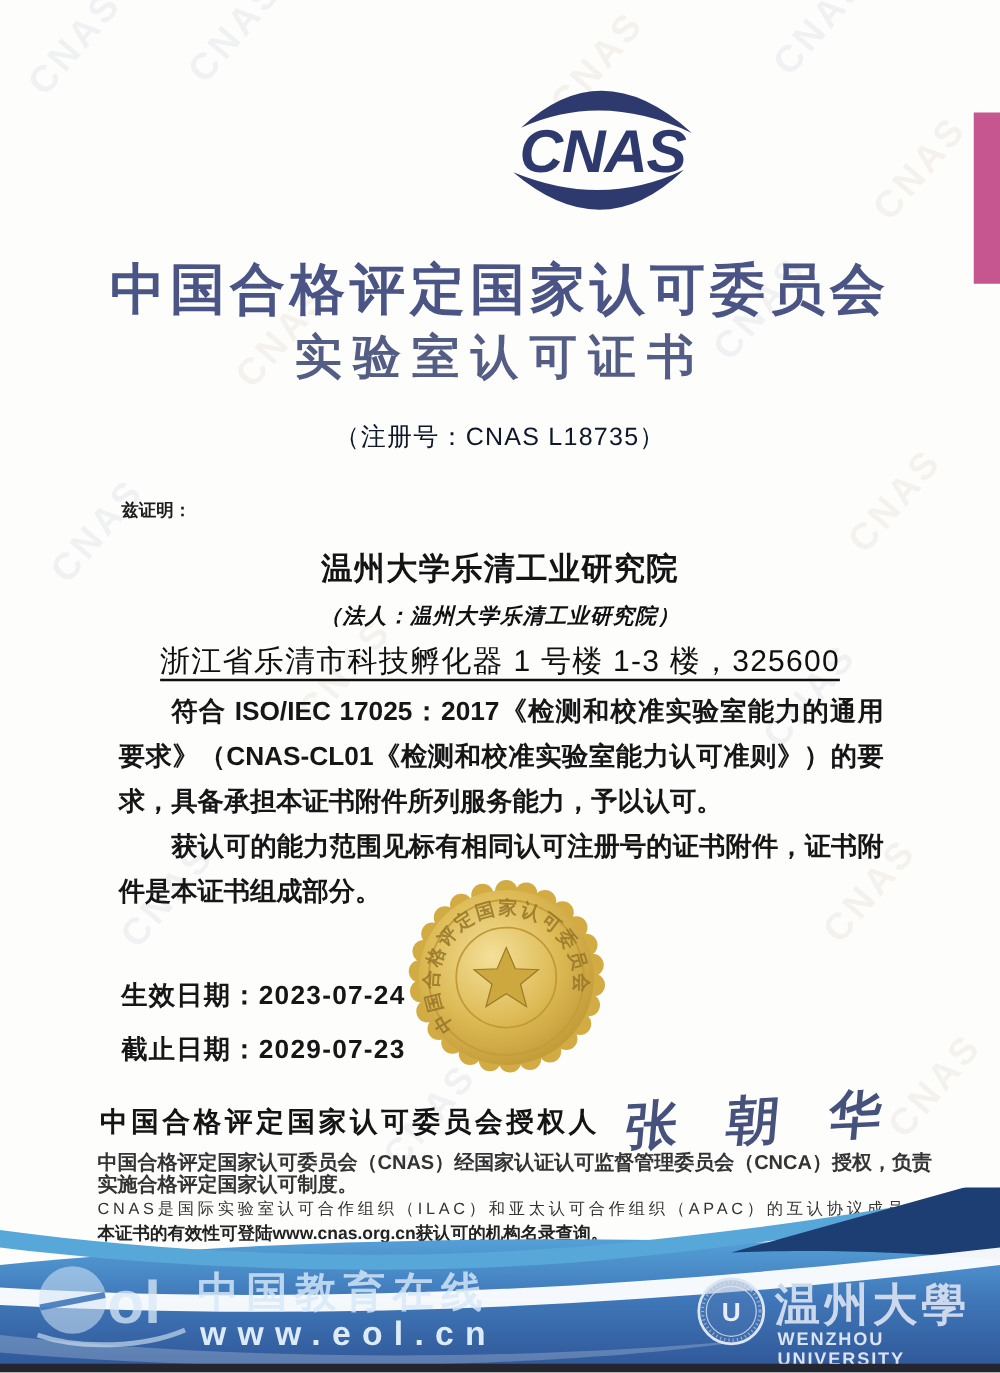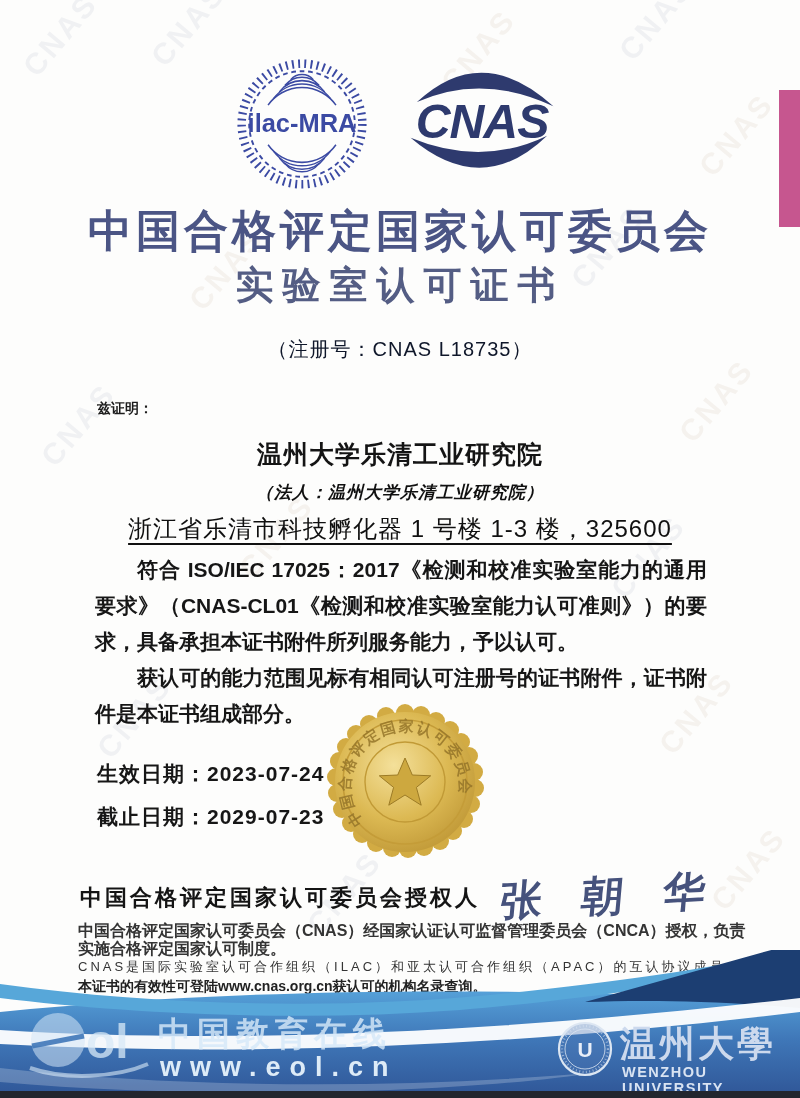--- a/index.html
+++ b/index.html
@@ -21,21 +21,21 @@
   .org{position:absolute;top:438px;left:0;width:100%;text-align:center;
          font-size:25px;font-weight:bold;color:#141414;letter-spacing:1px;}
   .legal{position:absolute;top:481px;left:0;width:100%;text-align:center;
          font-size:17px;font-weight:bold;font-style:italic;color:#101010;letter-spacing:1px;}
   .address{position:absolute;top:513px;left:0;width:100%;text-align:center;
          font-size:24px;font-weight:normal;color:#101010;letter-spacing:1px;
          text-decoration:underline;text-underline-offset:6px;text-decoration-thickness:2px;}
   .paras{position:absolute;top:552px;left:95px;width:612px;font-size:21px;line-height:36px;
          color:#161616;font-weight:600;text-align:justify;}
   .paras p{margin:0;text-indent:2em;}
-  .dates{position:absolute;top:760px;left:97px;font-size:21px;font-weight:600;color:#161616;}
+  .dates{position:absolute;top:782px;left:97px;font-size:21px;font-weight:600;color:#161616;}
   .dates .row{margin-bottom:15px;letter-spacing:1px;}
   .seal{position:absolute;left:320px;top:702px;}
   .auth-row{position:absolute;top:872px;left:80px;white-space:nowrap;}
   .auth-label{font-size:22px;font-weight:bold;color:#141414;letter-spacing:3px;vertical-align:top;line-height:52px;text-align:center;}
   .signature{display:inline-block;margin-left:16px;font-size:42px;font-weight:600;color:#46527c;
          letter-spacing:14px;transform:rotate(-3deg) skewX(-8deg);line-height:48px;}
   .fineprint{position:absolute;top:922px;left:78px;width:672px;color:#343434;}
   .fineprint .l1{font-size:16px;line-height:18px;font-weight:bold;}
   .fineprint .l2{font-size:13px;line-height:18px;letter-spacing:3px;}
   .fineprint .l3{font-size:14px;line-height:20px;font-weight:bold;color:#222;}
@@ -68,40 +68,20 @@
   <span class="wm warm" style="left:668px;top:384px;">CNAS</span>
   <span class="wm warm" style="left:228px;top:520px;">CNAS</span>
   <span class="wm" style="left:600px;top:540px;">CNAS</span>
   <span class="wm" style="left:86px;top:700px;">CNAS</span>
   <span class="wm warm" style="left:648px;top:696px;">CNAS</span>
   <span class="wm" style="left:296px;top:876px;">CNAS</span>
   <span class="wm warm" style="left:700px;top:852px;">CNAS</span>
 
   <div class="pink-stripe"></div>
 
-  <div class="ilac-logo">
-    <svg width="132" height="136" viewBox="0 0 140 144">
-      <g fill="none" stroke="#3b4aa3">
-        <circle cx="70" cy="72" r="64" stroke-width="9" stroke-dasharray="2 4.6"></circle>
-        <circle cx="70" cy="72" r="56" stroke-width="2" stroke-dasharray="5 4"></circle>
-        <g stroke-width="1.6">
-          <path d="M34,52 A44,44 0 0 1 106,52"></path>
-          <path d="M40,45 A37,37 0 0 1 100,45"></path>
-          <path d="M46,38 A30,30 0 0 1 94,38"></path>
-          <path d="M52,31 A23,23 0 0 1 88,31"></path>
-          <path d="M58,25 A16,16 0 0 1 82,25"></path>
-          <path d="M34,94 A44,44 0 0 0 106,94"></path>
-          <path d="M40,101 A37,37 0 0 0 100,101"></path>
-          <path d="M46,108 A30,30 0 0 0 94,108"></path>
-          <path d="M52,114 A23,23 0 0 0 88,114"></path>
-        </g>
-      </g>
-      <text x="70" y="81" text-anchor="middle" font-size="27" font-weight="bold" fill="#3b4aa3">ilac-MRA</text>
-    </svg>
-  </div>
 
   <div class="cnas-logo">
     <svg width="168" height="126" viewBox="0 0 160 120">
       <path d="M18,42 Q80,-16 148,46 Q80,14 18,42 Z" fill="#2e3a6e"></path>
       <path d="M12,76 Q80,134 142,74 Q80,104 12,76 Z" fill="#2e3a6e"></path>
       <text x="80" y="76" text-anchor="middle" font-size="46" font-weight="bold" font-style="italic" letter-spacing="-1" fill="#2e3a6e">CNAS</text>
     </svg>
   </div>
 
   <div class="title">中国合格评定国家认可委员会</div>

